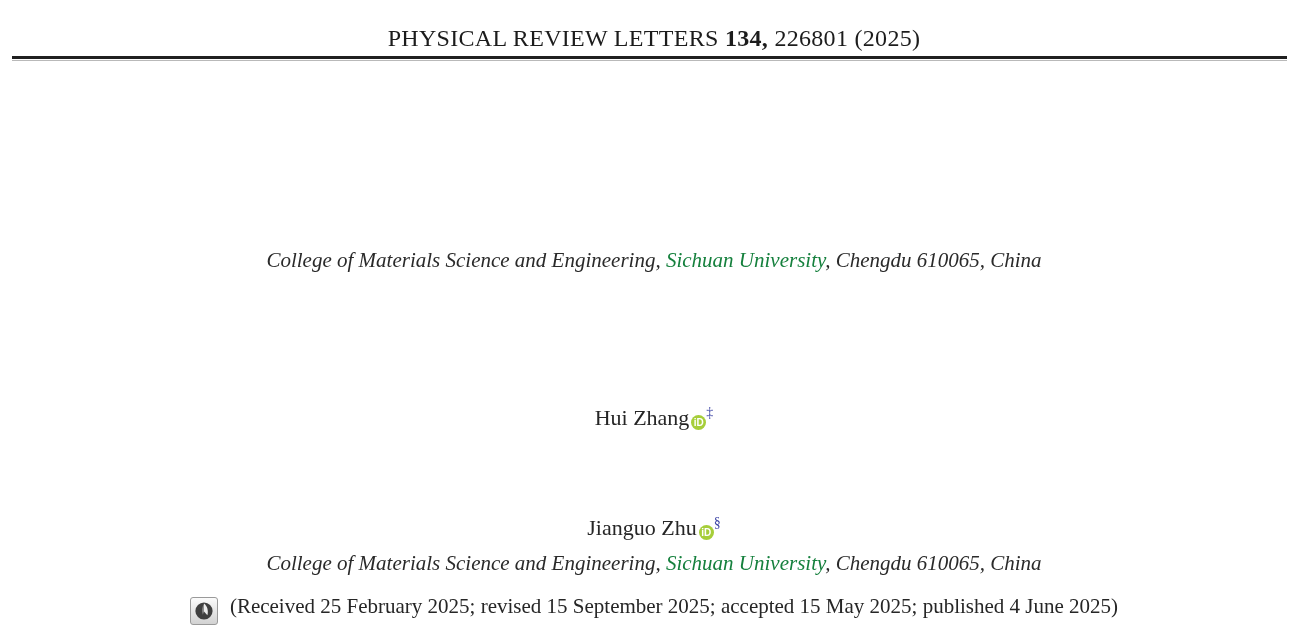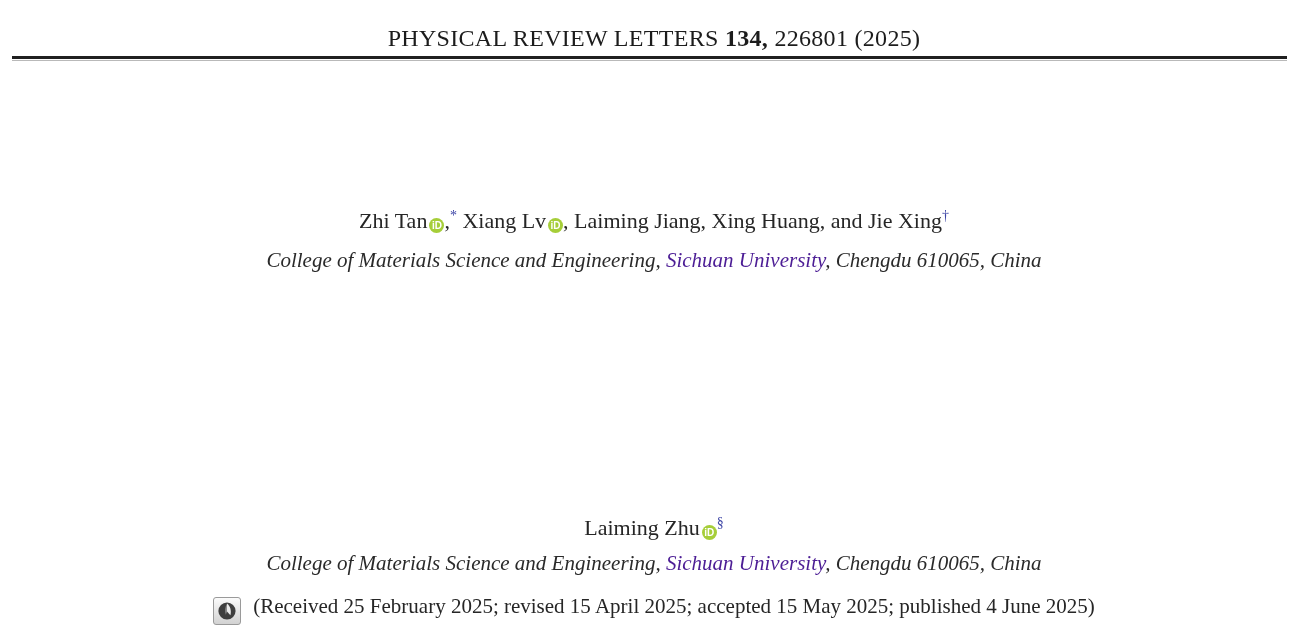--- a/index.html
+++ b/index.html
@@ -24,21 +24,21 @@
     content:""; position:absolute; left:0; right:0; top:4px; height:1px;
     background:#b9b9b9;
   }
 
   .title { top:148px; font-size:28px; font-weight:bold; color:#141414; line-height:36px; }
 
   .byline { font-size:22px; line-height:30px; color:#262626; }
 
   .affil { font-style:italic; font-size:21px; line-height:30px; color:#2a2a2a; }
 
-  .link { color:#4c1d95; }
+  .link { color:#15803d; }
 
   sup.mark {
     color:#3b43a5;
     font-size:14px;
     line-height:0;
     vertical-align:8px;
   }
 
   .orcid {
     display:inline-block;
@@ -74,27 +74,27 @@
 </head>
 <body>
 
 <div class="page">
 
   <div class="abs journal-header"><span>PHYSICAL REVIEW LETTERS </span><b>134,</b><span> 226801 (2025)</span></div>
 
   <div class="rule"></div>
 
 
-  <div class="abs byline" style="top:206px"><span>Zhi Tan</span><span class="orcid">iD</span><span>,</span><sup class="mark">*</sup><span> Xiang Lv</span><span class="orcid">iD</span><span>, Laiming Jiang, Xing Huang, and Jie Xing</span><sup class="mark">†</sup></div>
   <div class="abs affil" style="top:245px"><span>College of Materials Science and Engineering, </span><span class="link">Sichuan University</span><span>, Chengdu 610065, China</span></div>
 
 
+  <div class="abs byline" style="top:403px"><span>Hui Zhang</span><span class="orcid">iD</span><sup class="mark">‡</sup></div>
 
-  <div class="abs byline" style="top:513px"><span>Laiming Zhu</span><span class="orcid">iD</span><sup class="mark">§</sup></div>
+  <div class="abs byline" style="top:513px"><span>Jianguo Zhu</span><span class="orcid">iD</span><sup class="mark">§</sup></div>
   <div class="abs affil" style="top:548px"><span>College of Materials Science and Engineering, </span><span class="link">Sichuan University</span><span>, Chengdu 610065, China</span></div>
 
   <div class="abs history"><span class="chorus-btn"><svg width="20" height="20" viewBox="0 0 20 20">
           <circle cx="10" cy="10" r="8.6" fill="#3f3f3f"></circle>
           <path d="M10 2.6 C13.2 5.2 14.6 9.2 13.4 14.2 L10 10.4 Z" fill="#ececec"></path>
           <path d="M10 2.6 C8 6.2 7.6 10.2 8.8 13.8 L10 10.4 Z" fill="#8d8d8d"></path>
-        </svg></span><span>(Received 25 February 2025; revised 15 April 2025; accepted 15 May 2025; published 4 June 2025)</span></div>
+        </svg></span><span>(Received 25 February 2025; revised 15 September 2025; accepted 15 May 2025; published 4 June 2025)</span></div>
 
 </div>
 
 </body></html>

